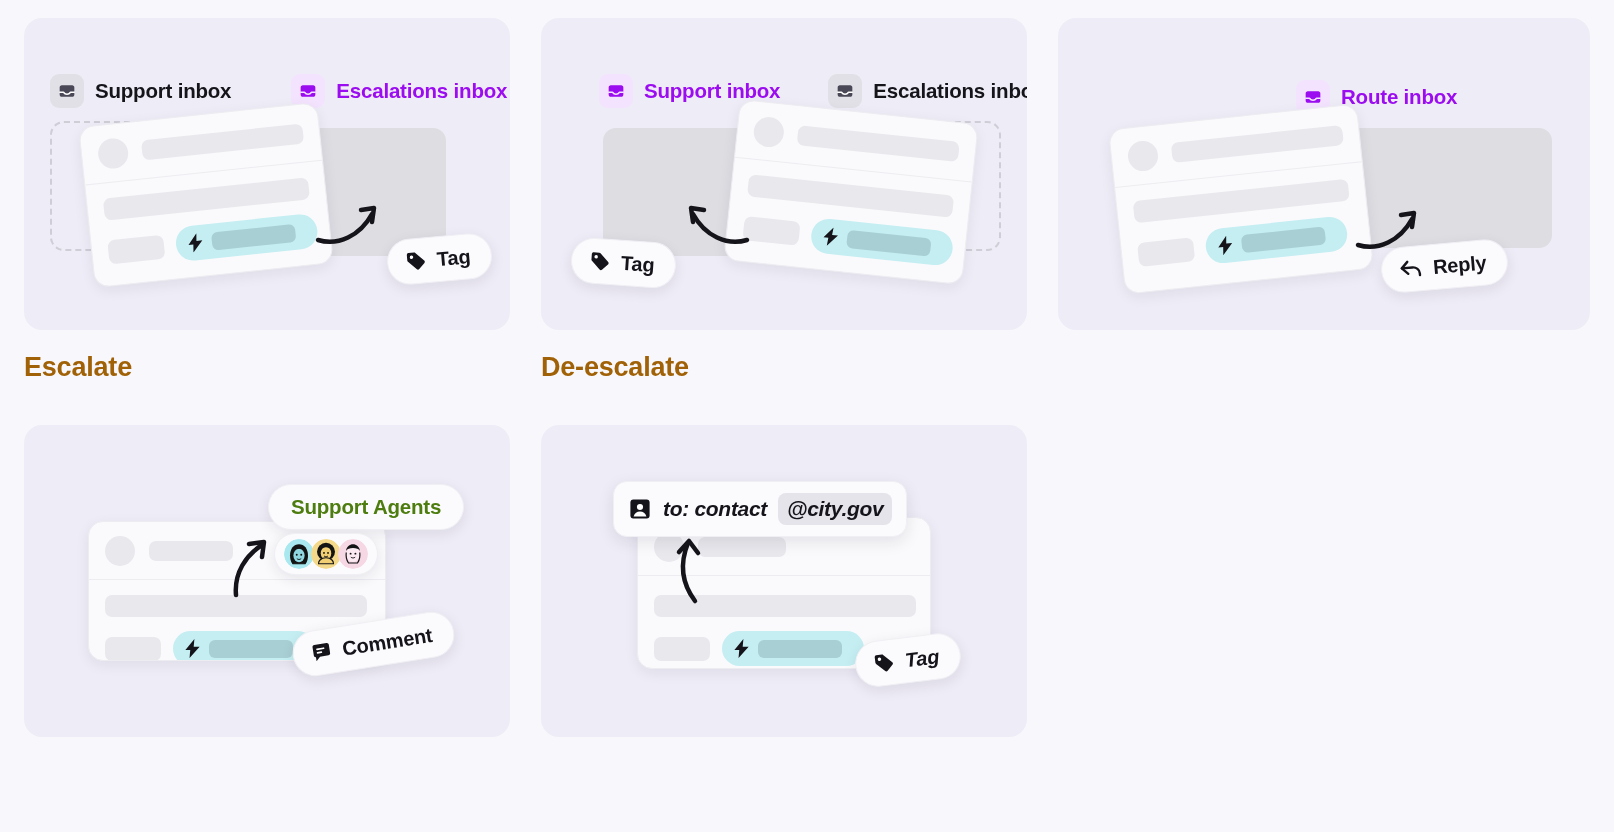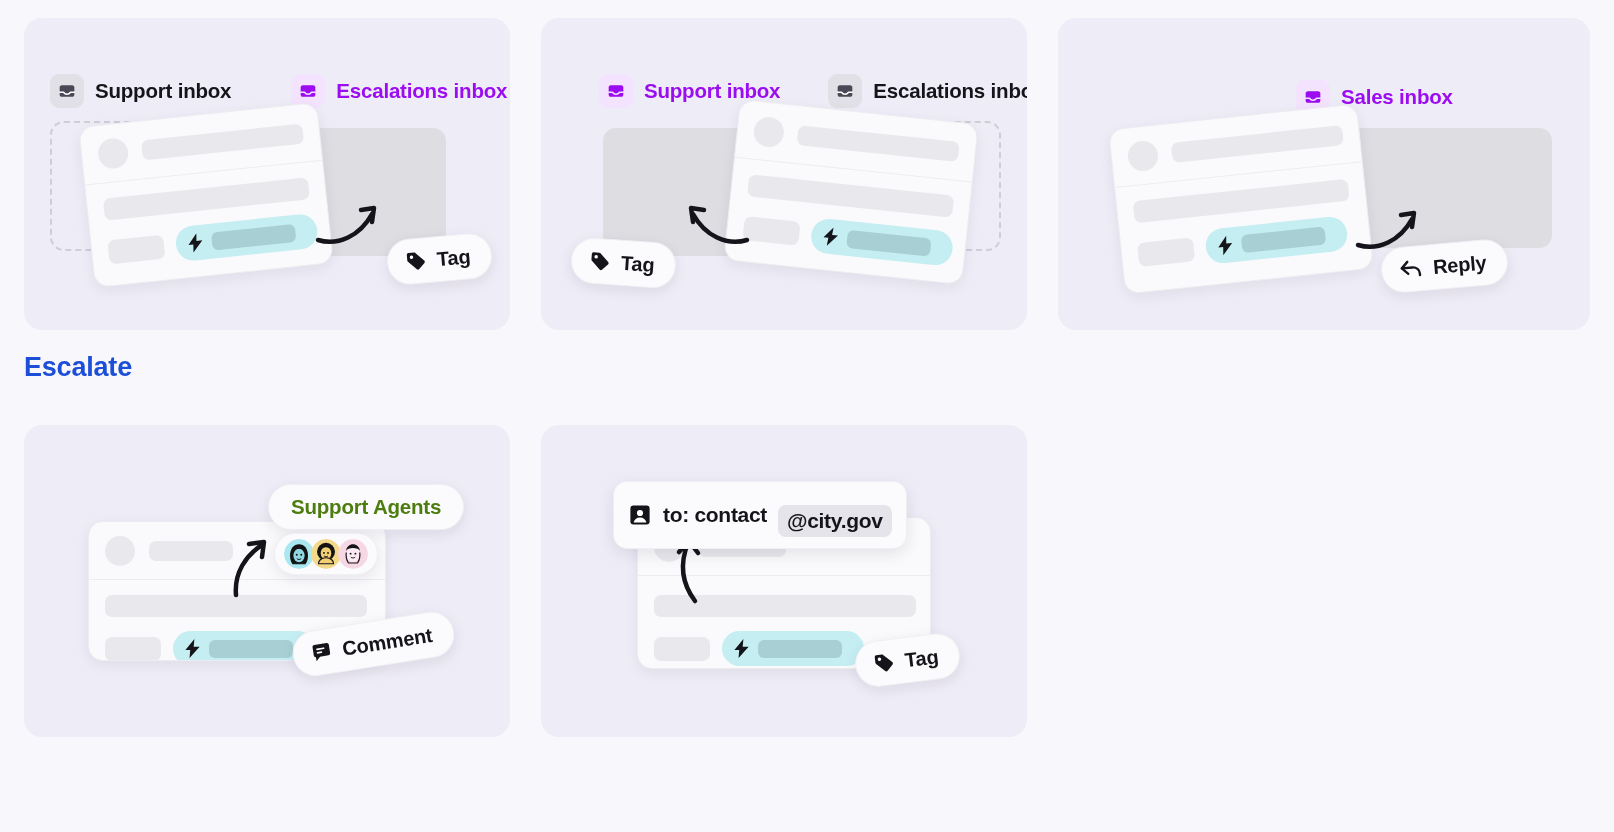--- a/index.html
+++ b/index.html
@@ -19,21 +19,21 @@
     position: relative;
     width: 486px; height: 312px;
     background: #EEECF6;
     border-radius: 18px;
     overflow: hidden;
   }
   .caption {
     margin-top: 22px;
     font-size: 27px;
     font-weight: 700;
-    color: #1d4ed8;
+    color: #a16207;
     letter-spacing: -0.2px;
     white-space: nowrap;
   }
 
   
   .inbox-row { position: absolute; display: flex; align-items: center; }
   .inbox-chip { display: flex; align-items: center; gap: 11px; }
   .inbox-badge {
     width: 34px; height: 34px; border-radius: 9px;
     display: flex; align-items: center; justify-content: center;
@@ -122,21 +122,21 @@
   
   .fwdchip {
     position: absolute;
     display: flex; align-items: center; gap: 11px;
     background: #FBFBFD; border: 1px solid #F0EFF4;
     border-radius: 14px; padding: 11px 14px;
     box-shadow: 0 5px 16px rgba(30,25,60,.10);
     font-size: 21px; font-weight: 700; color: #15141A;
     letter-spacing: -0.3px; white-space: nowrap;
   }
-  .fwd-domain { background: #E5E4EA; border-radius: 8px; padding: 4px 9px; margin-top: 12px; }
+  .fwd-domain { background: #E5E4EA; border-radius: 8px; padding: 4px 9px; }
 
   .arrow { position: absolute; overflow: visible; }
 </style>
 </head>
 <body>
 
 <div class="grid">
 
   <div class="cell" style="left:24px; top:18px;">
     <div class="panel">
@@ -254,34 +254,35 @@
 
       <div class="pill tagpill-rot2" style="left:30px; top:222px;">
         <svg width="22" height="22" viewBox="0 0 24 24">
           <path d="M2.6 4.4C2.6 3.4 3.4 2.6 4.4 2.6h6.2c.5 0 1 .2 1.3.6l9 9c.7.7.7 1.9 0 2.6l-6.2 6.2c-.7.7-1.9.7-2.6 0l-9-9c-.4-.4-.6-.8-.6-1.3V4.4z" fill="#15141A"></path>
           <circle cx="7.4" cy="7.4" r="1.9" fill="#FFFFFF"></circle>
         </svg>
         <span class="pill-text">Tag</span>
       </div>
 
     </div>
+    <div class="caption">De-escalate</div>
   </div>
 
   <div class="cell" style="left:1058px; top:18px;">
     <div class="panel" style="width:532px;">
 
       <div class="inbox-row" style="left:238px; top:62px;">
         <div class="inbox-chip">
           <span class="inbox-badge purple">
             <svg width="20" height="20" viewBox="0 0 24 24" fill="#9B0CF0">
               <path d="M3.2 7.6C3.2 6.2 4.3 5 5.8 5h12.4c1.5 0 2.6 1.2 2.6 2.6v8.8c0 1.5-1.1 2.6-2.6 2.6H5.8c-1.5 0-2.6-1.1-2.6-2.6V7.6z"></path>
               <path d="M2.6 12.6h5.2c.5 0 .9.3 1.1.7.5 1 1.6 1.6 3.1 1.6s2.6-.6 3.1-1.6c.2-.4.6-.7 1.1-.7h5.2v1.9h-4.8c-.9 1.5-2.5 2.4-4.6 2.4s-3.7-.9-4.6-2.4H2.6v-1.9z" fill="#F3E3FE"></path>
             </svg>
           </span>
-          <span class="inbox-label purple">Sales inbox</span>
+          <span class="inbox-label purple">Route inbox</span>
         </div>
       </div>
 
       <div class="ghost" style="left:254px; top:110px; width:240px; height:120px;"></div>
 
       <div class="ticket" style="left:58px; top:98px; width:250px; height:166px; transform:rotate(-6deg);">
         <div class="t-head">
           <div class="t-avatar"></div>
           <div class="t-bar" style="flex:1;"></div>
         </div>
@@ -389,21 +390,21 @@
           <path d="M3 5.2C3 4 4 3 5.2 3h13.6C20 3 21 4 21 5.2v9.1c0 1.2-1 2.2-2.2 2.2H9.5L5 21v-4.5c-1.2 0-2-1-2-2.2V5.2z" fill="#15141A"></path>
           <rect x="6.6" y="7.1" width="9" height="1.9" rx=".9" fill="#FFFFFF"></rect>
           <rect x="6.6" y="11" width="6" height="1.9" rx=".9" fill="#FFFFFF"></rect>
         </svg>
         <span class="pill-text">Comment</span>
       </div>
 
     </div>
   </div>
 
-  <div class="cell" style="left:541px; top:425px;">
+  <div class="cell" style="left:541px; top:425px;font-style:italic;">
     <div class="panel">
 
       <div class="ticket" style="left:96px; top:92px; width:294px; height:152px;">
         <div class="t-head">
           <div class="t-avatar"></div>
           <div class="t-bar" style="width:88px;"></div>
         </div>
         <div class="t-body">
           <div class="t-row2" style="width:262px; margin-top:4px;"></div>
           <div class="t-row3">

